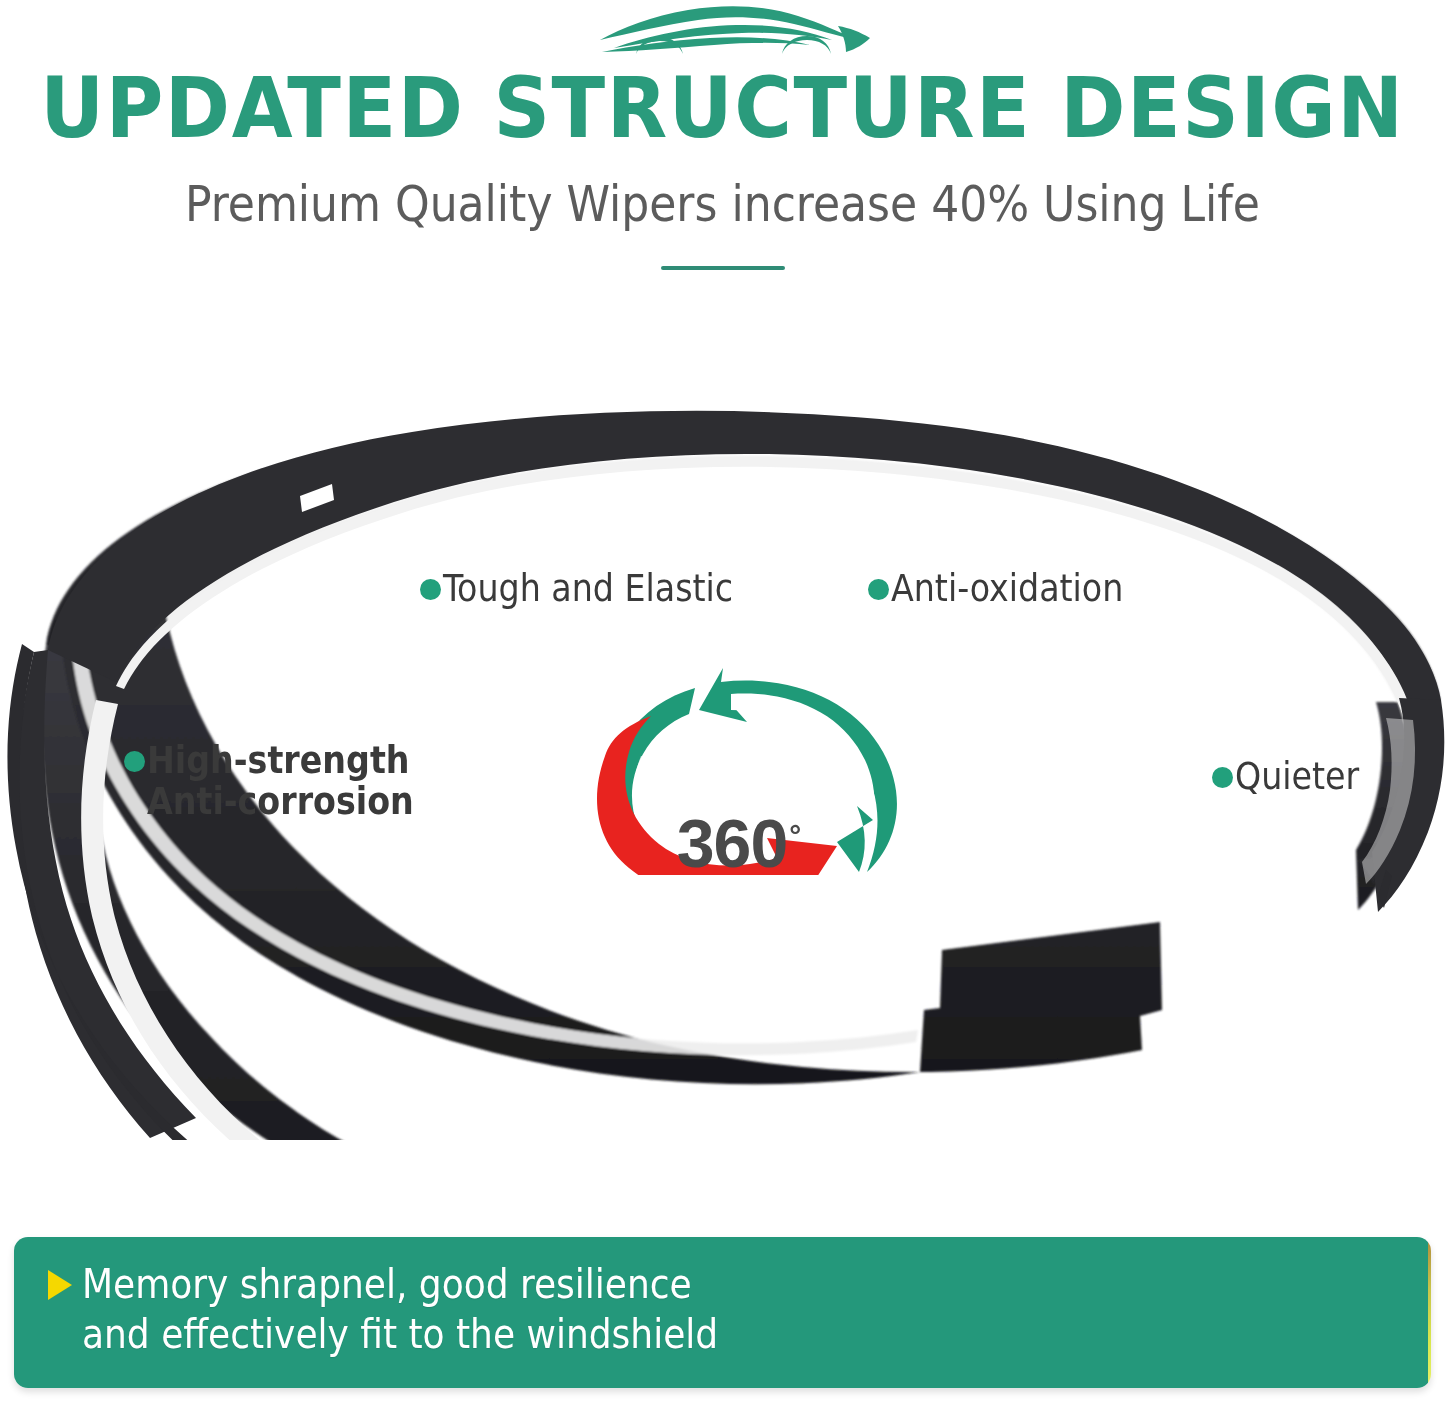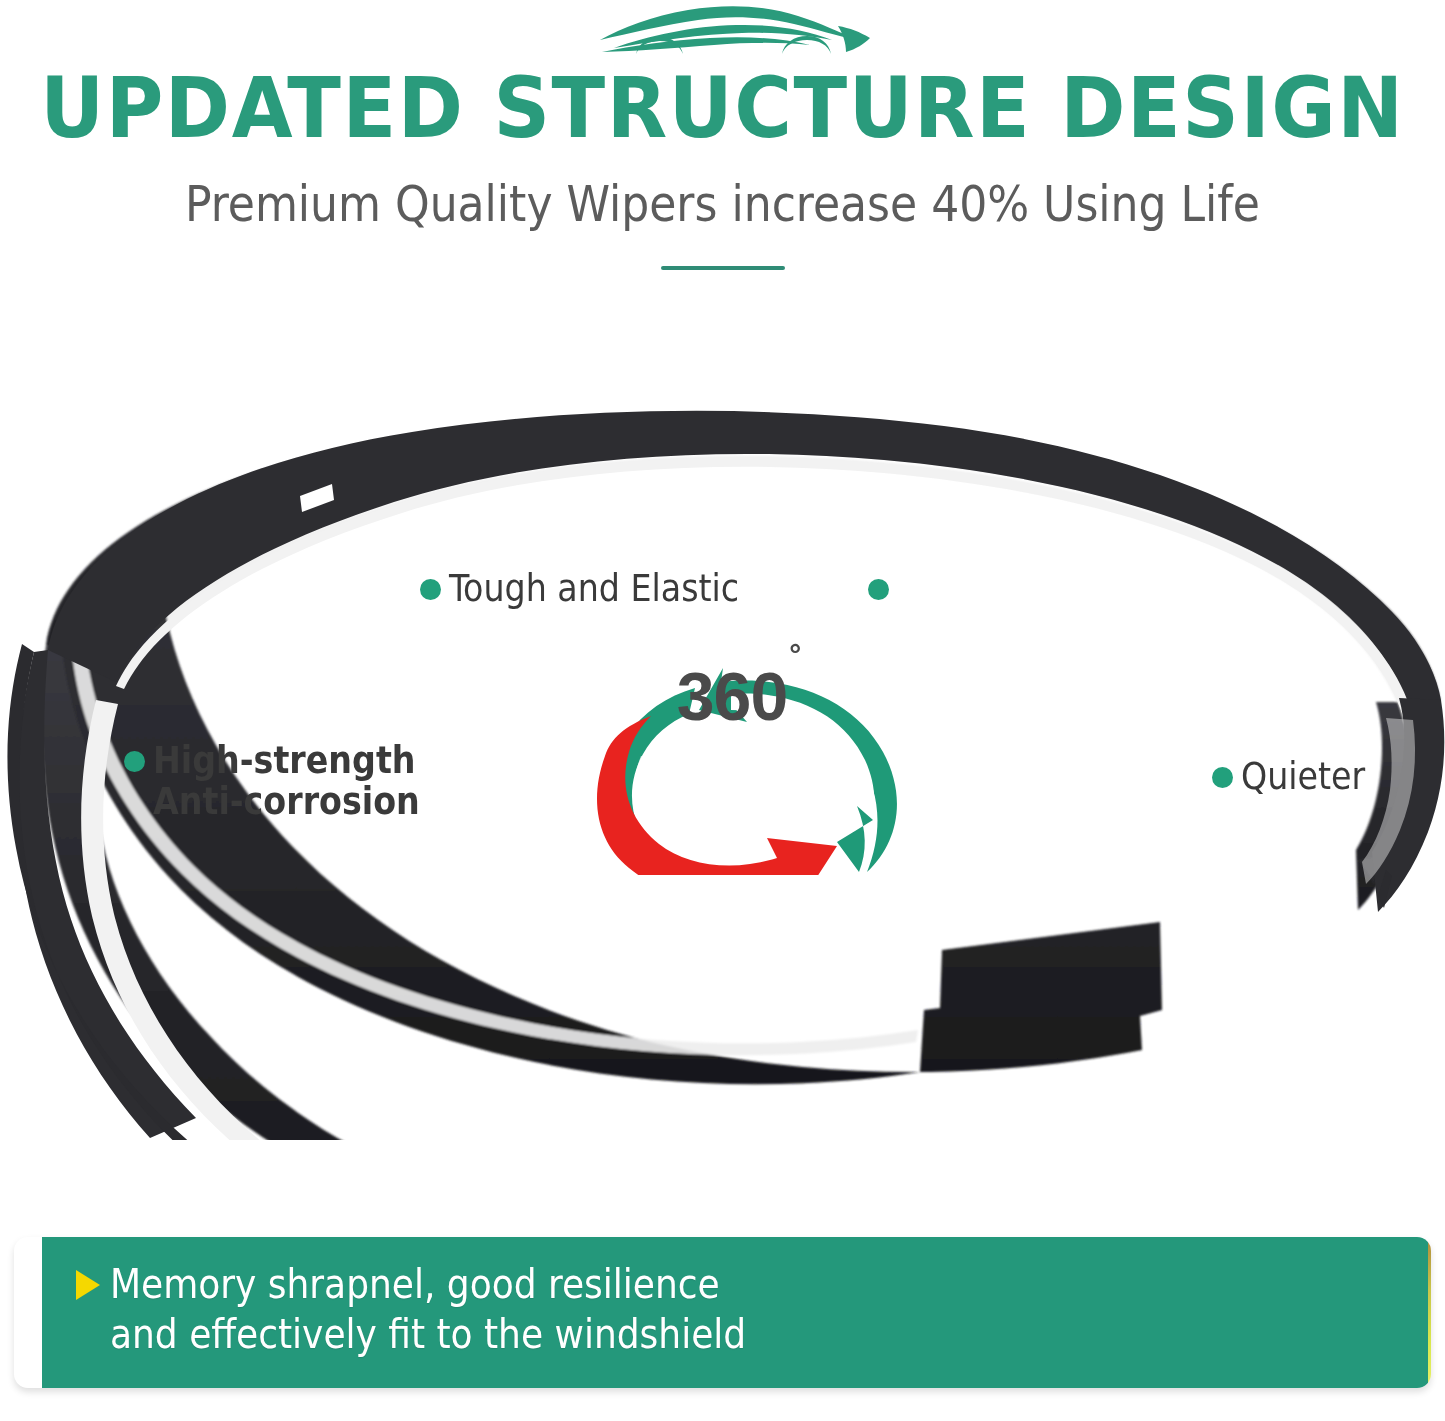--- a/index.html
+++ b/index.html
@@ -76,21 +76,21 @@
     width: 1445px;
     height: 740px;
   }
   #product-stage svg { display: block; }
 
   
   .callout {
     position: absolute;
     display: flex;
     align-items: flex-start;
-    gap: 8px;
+    gap: 2px;
     color: #3a3a3a;
     font-family: "Liberation Sans Narrow", "DejaVu Sans Condensed", "Liberation Sans", sans-serif;
     font-size: 37px;
     line-height: 41px;
     font-weight: 400;
     white-space: pre-line;
   }
   .dot {
     flex: 0 0 auto;
     width: 21px;
@@ -113,21 +113,21 @@
     height: 215px;
   }
   #badge-360 svg { display: block; }
   #badge-text {
     position: absolute;
     left: 0;
     top: 0;
     width: 350px;
     height: 215px;
     display: flex;
-    align-items: flex-start;
+    align-items: flex-end;
     justify-content: center;
     pointer-events: none;
   }
   #badge-text .num {
     color: #4a4a4a;
     font-family: "Liberation Sans", sans-serif;
     font-weight: 700;
     font-size: 68px;
     letter-spacing: -1px;
     line-height: 68px;
@@ -157,21 +157,20 @@
     overflow: hidden;
     box-shadow: 0 4px 7px rgba(0,0,0,0.13);
   }
   .banner {
     background: #24987b;
     flex: 1 1 50%;
     display: flex;
     align-items: center;
     padding: 0 18px 8px 34px;
     box-sizing: border-box;
-    margin-left: 28px;
   }
   .banner-inner {
     display: flex;
     align-items: flex-start;
     gap: 10px;
   }
   .tri {
     flex: 0 0 auto;
     width: 0;
     height: 0;
@@ -451,20 +450,21 @@
   </svg>
 </div>
 
 <div class="callout" id="callout-tough">
   <span class="dot"></span>
   <span>Tough and Elastic</span>
 </div>
 
 <div class="callout" id="callout-anti-ox">
   <span class="dot"></span>
+  <span>Anti-oxidation</span>
 </div>
 
 <div class="callout" id="callout-high-str">
   <span class="dot"></span>
   <span>High-strength
 Anti-corrosion</span>
 </div>
 
 <div class="callout" id="callout-quieter">
   <span class="dot"></span>

